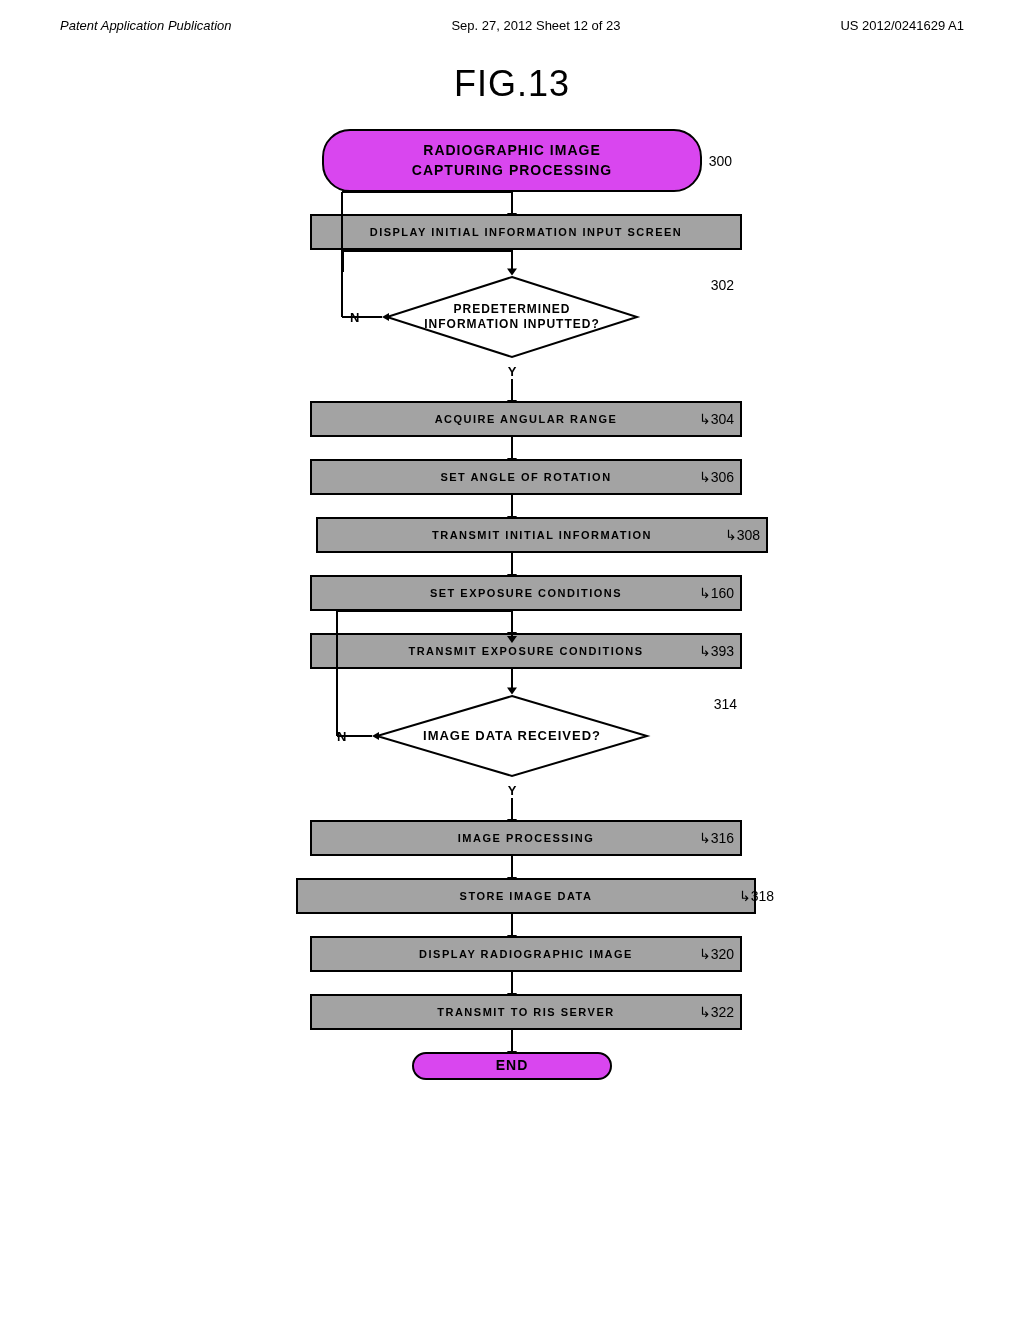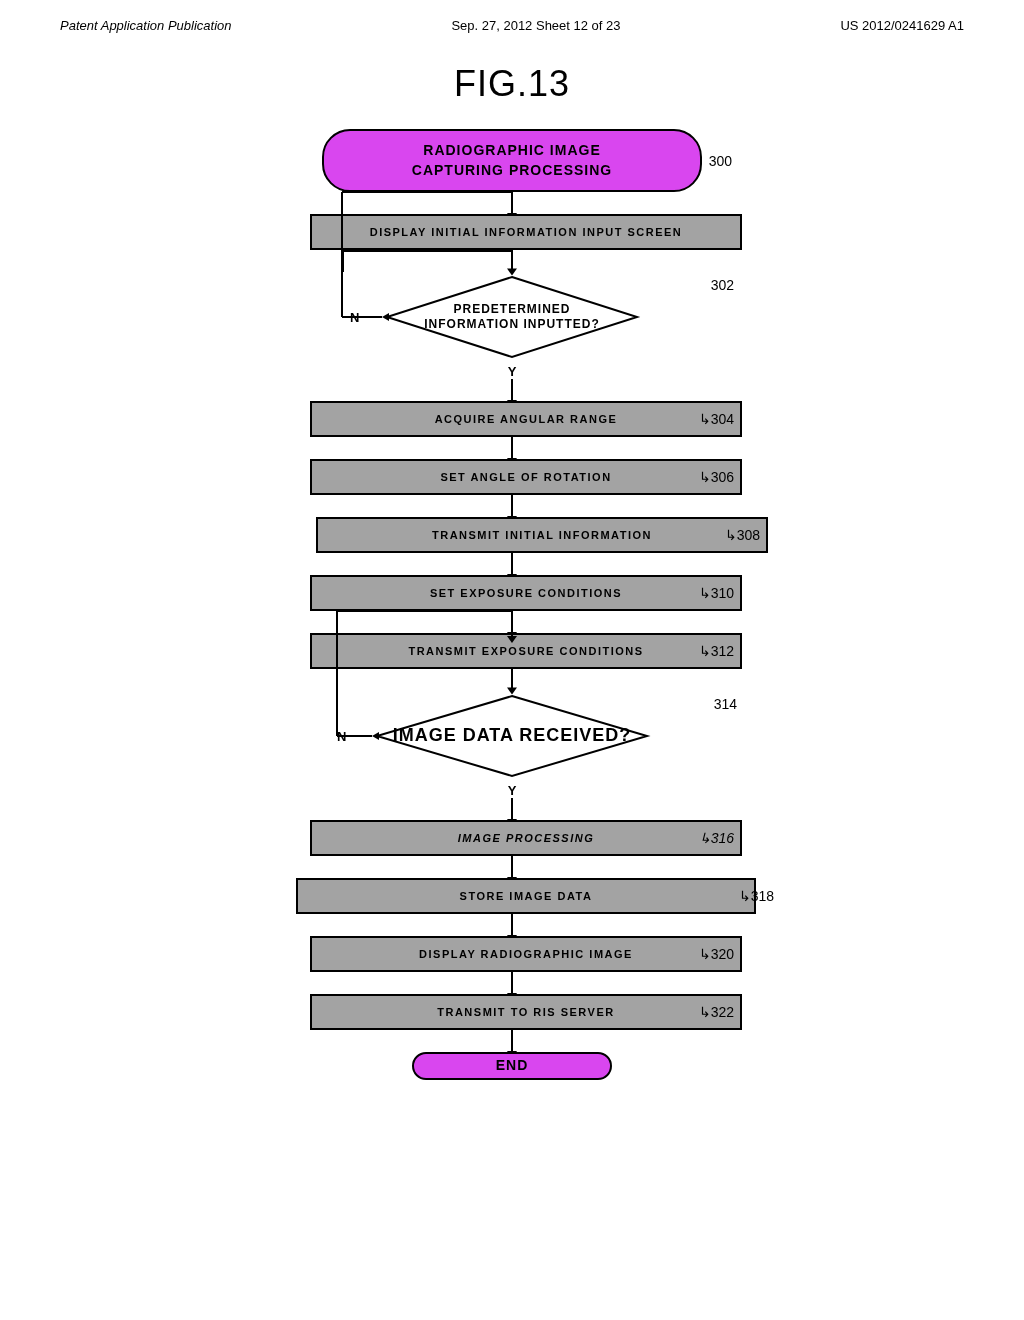--- a/index.html
+++ b/index.html
@@ -185,43 +185,43 @@
 
     <div style="position:relative; display:flex; align-items:center; justify-content:center; width:512px;padding-left:32px;">
       <div class="fc-rect">TRANSMIT INITIAL INFORMATION</div>
       <span style="position:absolute; right:8px; top:50%; transform:translateY(-50%); font-size:14px;">↳308</span>
     </div>
 
     <div class="fc-arrow"></div>
 
     <div style="position:relative; display:flex; align-items:center; justify-content:center; width:460px;">
       <div class="fc-rect">SET EXPOSURE CONDITIONS</div>
-      <span style="position:absolute; right:8px; top:50%; transform:translateY(-50%); font-size:14px;">↳310</span>
+      <span style="position:absolute; right:8px; top:50%; transform:translateY(-50%); font-size:14px;">↳160</span>
     </div>
 
     <div class="fc-arrow"></div>
 
     <div style="position:relative; display:flex; align-items:center; justify-content:center; width:460px;">
       <div class="fc-rect">TRANSMIT EXPOSURE CONDITIONS</div>
-      <span style="position:absolute; right:8px; top:50%; transform:translateY(-50%); font-size:14px;">↳312</span>
+      <span style="position:absolute; right:8px; top:50%; transform:translateY(-50%); font-size:14px;">↳393</span>
     </div>
 
     <div style="position:relative; width:460px; display:flex; flex-direction:column; align-items:center;">
       <div style="position:relative; height:22px; width:460px; display:flex; align-items:center; justify-content:center;">
         <div style="position:absolute; left:50%; top:0; width:2px; height:22px; background:#000; transform:translateX(-50%);"></div>
         <div style="position:absolute; left:50%; bottom:0; transform:translateX(-50%) translateY(50%); width:0; height:0; border-left:5px solid transparent; border-right:5px solid transparent; border-top:7px solid #000;"></div>
       </div>
     </div>
 
     <div style="position:relative; width:460px; display:flex; flex-direction:column; align-items:center;">
       <div style="position:relative; display:flex; align-items:center; justify-content:center; width:460px;">
         <svg width="280" height="90" viewBox="0 0 280 90">
           <polygon points="140,5 275,45 140,85 5,45" fill="white" stroke="black" stroke-width="2"></polygon>
         </svg>
-        <div style="position:absolute; text-align:right; font-size:18px; font-weight:bold; letter-spacing:1px; line-height:1.3;">
+        <div style="position:absolute; text-align:right; font-size:13px; font-weight:bold; letter-spacing:1px; line-height:1.3;">
           IMAGE DATA RECEIVED?
         </div>
 
         <span style="position:absolute; left:55px; font-size:13px; font-weight:bold;">N</span>
 
         <span style="position:absolute; right:5px; top:5px; font-size:14px;">314</span>
       </div>
 
       <svg style="position:absolute; left:0; top:0; width:460px; height:90px; pointer-events:none; overflow:visible;">
 
@@ -236,21 +236,21 @@
         <polygon points="225,-55 235,-55 230,-48" fill="black"></polygon>
       </svg>
 
       <div style="position:relative; width:460px; display:flex; justify-content:center; margin-top:2px;">
         <span style="font-size:13px; font-weight:bold;">Y</span>
       </div>
     </div>
 
     <div class="fc-arrow"></div>
 
-    <div style="position:relative; display:flex; align-items:center; justify-content:center; width:460px;font-style:italic;">
+    <div style="position:relative; display:flex; align-items:center; justify-content:center; width:460px;">
       <div class="fc-rect">IMAGE PROCESSING</div>
       <span style="position:absolute; right:8px; top:50%; transform:translateY(-50%); font-size:14px;">↳316</span>
     </div>
 
     <div class="fc-arrow"></div>
 
     <div style="position:relative; display:flex; align-items:center; justify-content:center; width:540px;">
       <div class="fc-rect">STORE IMAGE DATA</div>
       <span style="position:absolute; right:8px; top:50%; transform:translateY(-50%); font-size:14px;">↳318</span>
     </div>

